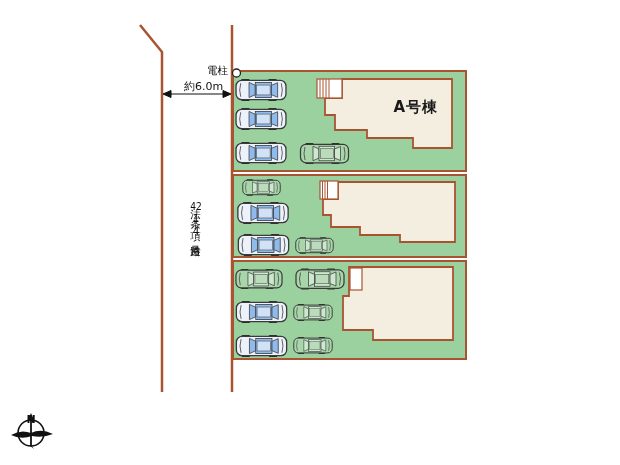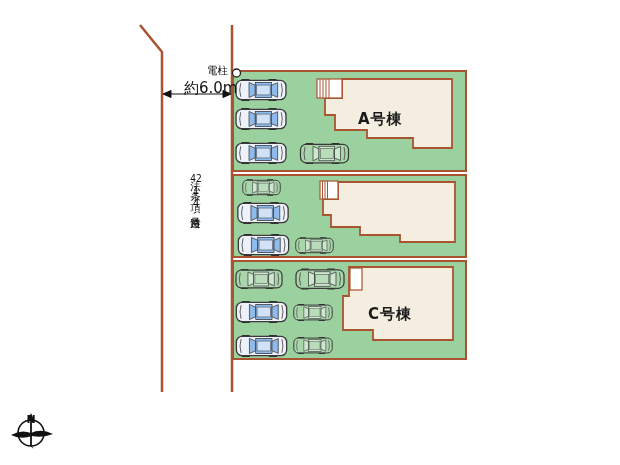--- a/index.html
+++ b/index.html
@@ -8,24 +8,24 @@
     font-family:"DejaVu Sans","Liberation Sans",sans-serif; overflow:hidden;
   }
   .lot {
     position:absolute; box-sizing:border-box;
     background:#9bd19f; border:2px solid #a85431;
   }
   #overlay { position:absolute; left:0; top:0; pointer-events:none; }
   .tire { fill:#2e2e2e; }
   .car-blue  { --body:#edf2fa; --glass:#8fbaec; --roof:#d2e2f6; }
   .car-green { --body:#a9d5ab; --glass:#cde8ce; --roof:#b9ddbb; }
-  .txt { position:absolute; color:#111; white-space:nowrap; }
+  .txt { position:absolute; color:#111; white-space:nowrap;text-align:center; }
   .lot-label {
-    position:absolute; width:80px; text-align:left;
-    font-size:15px; font-weight:700; color:#1a1a1a; letter-spacing:1px;margin-top:12px;
+    position:absolute; width:80px; text-align:right;
+    font-size:15px; font-weight:700; color:#1a1a1a; letter-spacing:1px;
   }
   .vtext {
     writing-mode:vertical-rl; text-orientation:upright;
     font-size:10.5px; line-height:12px; letter-spacing:0.5px;
   }
   .tcy { text-combine-upright:all; }
 </style>
 </head>
 <body>
 
@@ -107,20 +107,19 @@
       <text x="23" y="18" text-anchor="middle" font-size="11" font-weight="700" fill="#111">N</text>
       <line x1="23" y1="14" x2="23" y2="41" stroke="#111" stroke-width="1.8"></line>
       <polygon points="23,8 19.5,16 26.5,16" fill="#111"></polygon>
       <path d="M3,30 Q13,24 23,28 Q33,23 45,29 Q35,33 24,31 Q13,35 3,30 Z" fill="#111"></path>
       <polygon points="21,40 26,44 23,40" fill="#111"></polygon>
     </g>
   </svg>
 
   <div class="txt" style="left:207px; top:64px; font-size:10.5px;">電柱</div>
 
-  <div class="txt" style="left:184px; top:79px; font-size:15px;">約6.0m</div>
+  <div class="txt" style="left:184px; top:79px; font-size:11px;">約6.0m</div>
 
   <div class="txt vtext" style="left:190px; top:172px; height:95px;"><span>法</span><span class="tcy">42</span><span>条1項4号道路</span></div>
 
   <div class="lot-label" style="left:358px; top:98px;">A号棟</div>
-  <div class="lot-label" style="left:368px; top:293px;">C号棟</div>
 
 </div>
 
 </body></html>

